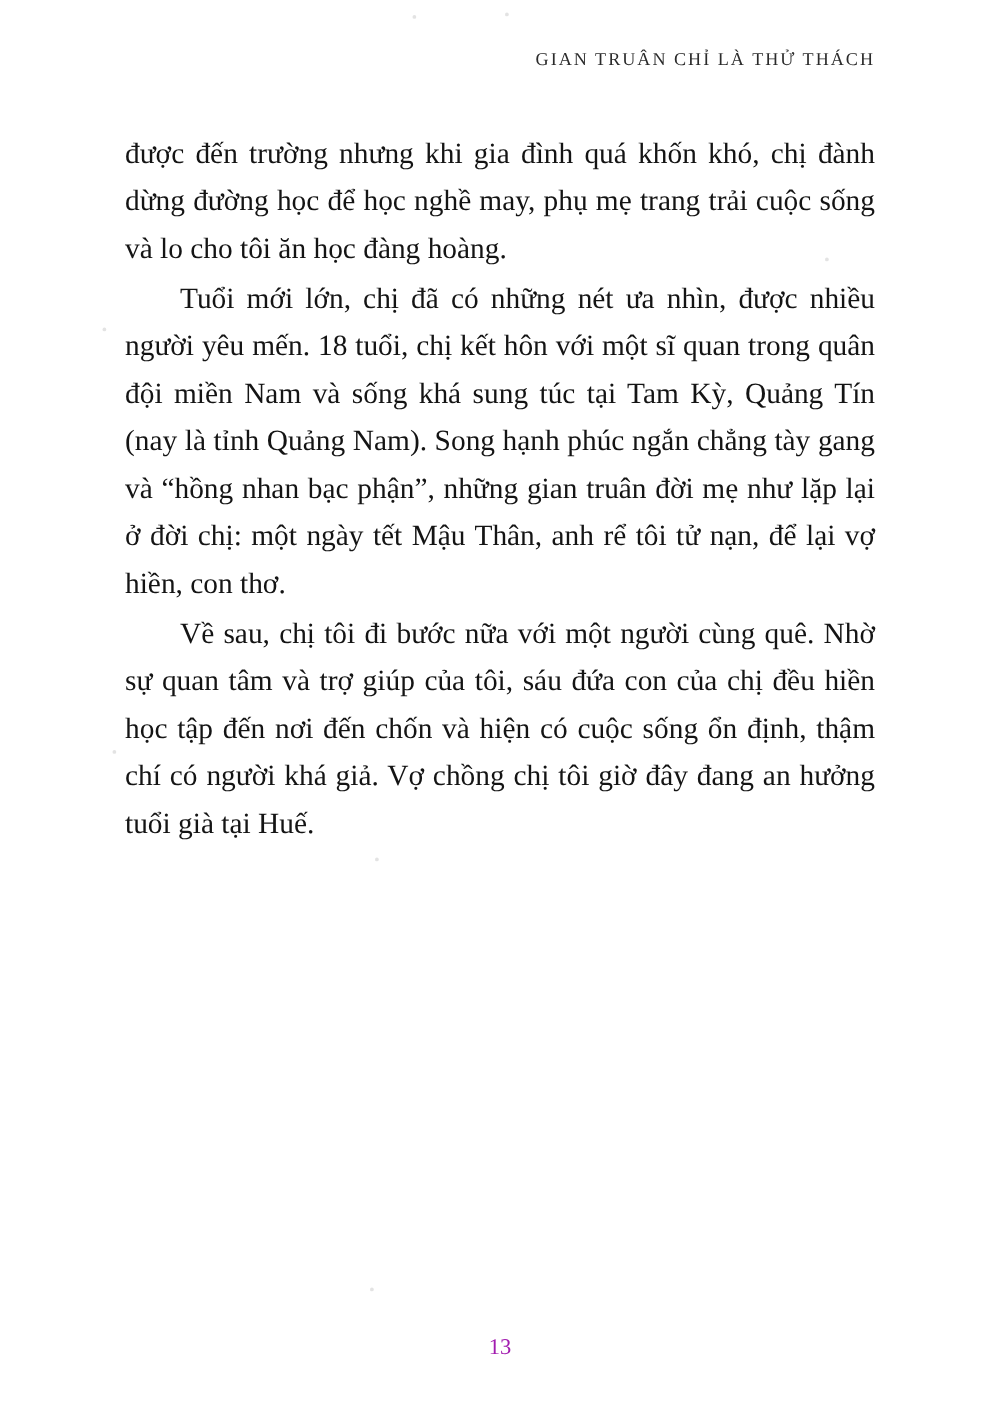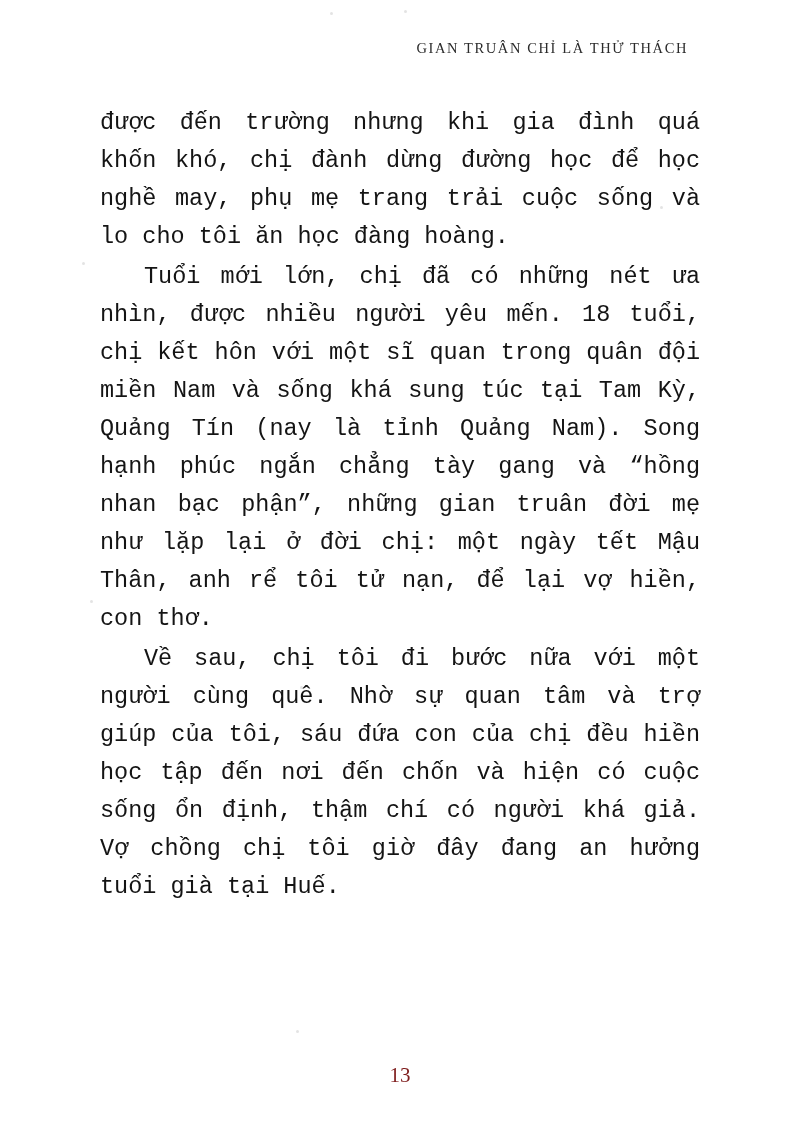--- a/index.html
+++ b/index.html
@@ -16,21 +16,21 @@
     overflow: hidden;
   }
   .page {
     position: absolute;
     inset: 0;
     padding: 0;
   }
   .running-head {
     position: absolute;
     top: 40px;
-    right: 112px;
+    right: 100px;
     font-family: "Liberation Serif", "DejaVu Serif", serif;
     font-size: 14.5px;
     letter-spacing: 1.6px;
     font-variant: small-caps;
     text-transform: uppercase;
     color: #2b2b2b;
     white-space: nowrap;
   }
   .body-text {
     position: absolute;
@@ -46,30 +46,29 @@
     margin: 0 0 2px 0;
     color: #141414;
     -webkit-hyphens: none;
     hyphens: none;
   }
   .para.indent {
     text-indent: 44px;
   }
   .para.last-line-left {
     text-align-last: left;
-    font-family: Liberation Mono, monospace;
   }
   .folio {
     position: absolute;
     bottom: 48px;
     left: 0;
     width: 100%;
     text-align: center;
-    font-size: 21px;
-    color: #7f1d1d;
+    font-size: 18px;
+    color: #a21caf;
   }
   
   .speckle {
     position: absolute;
     background: #d9d9d9;
     border-radius: 50%;
     opacity: 0.75;
   }
 </style>
 </head>

